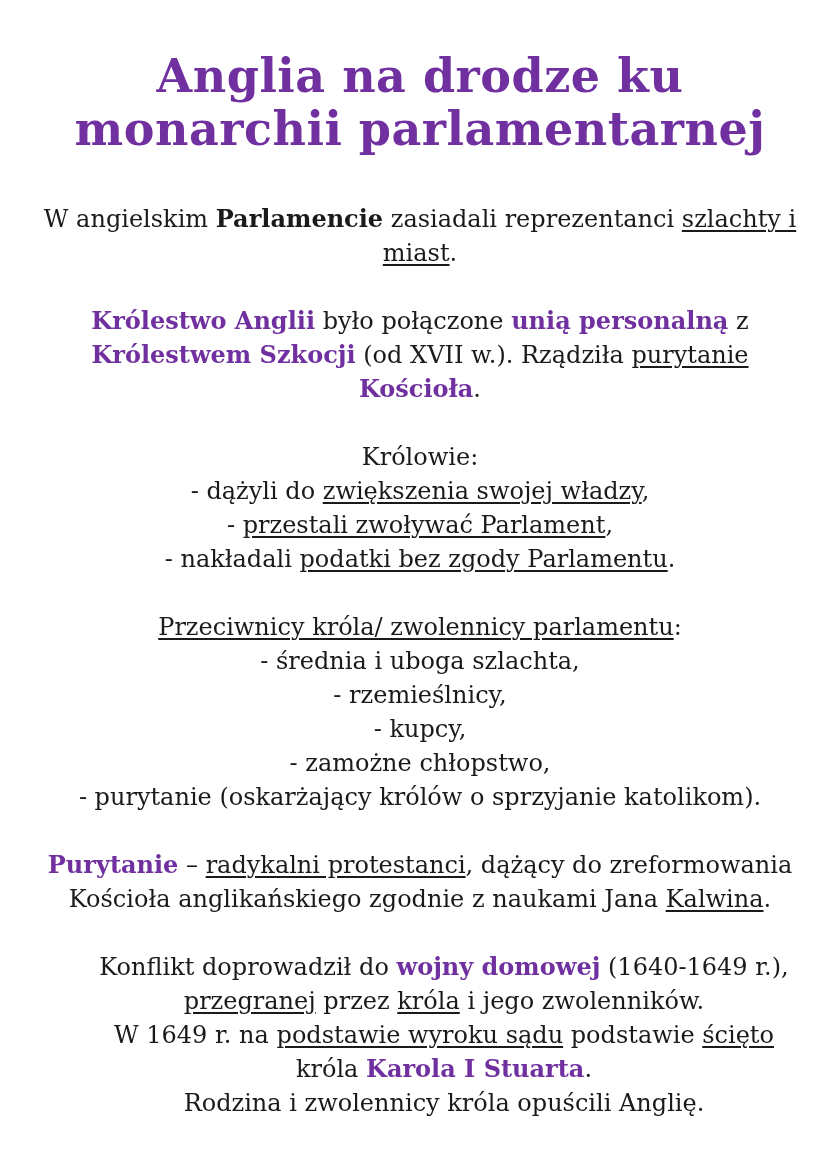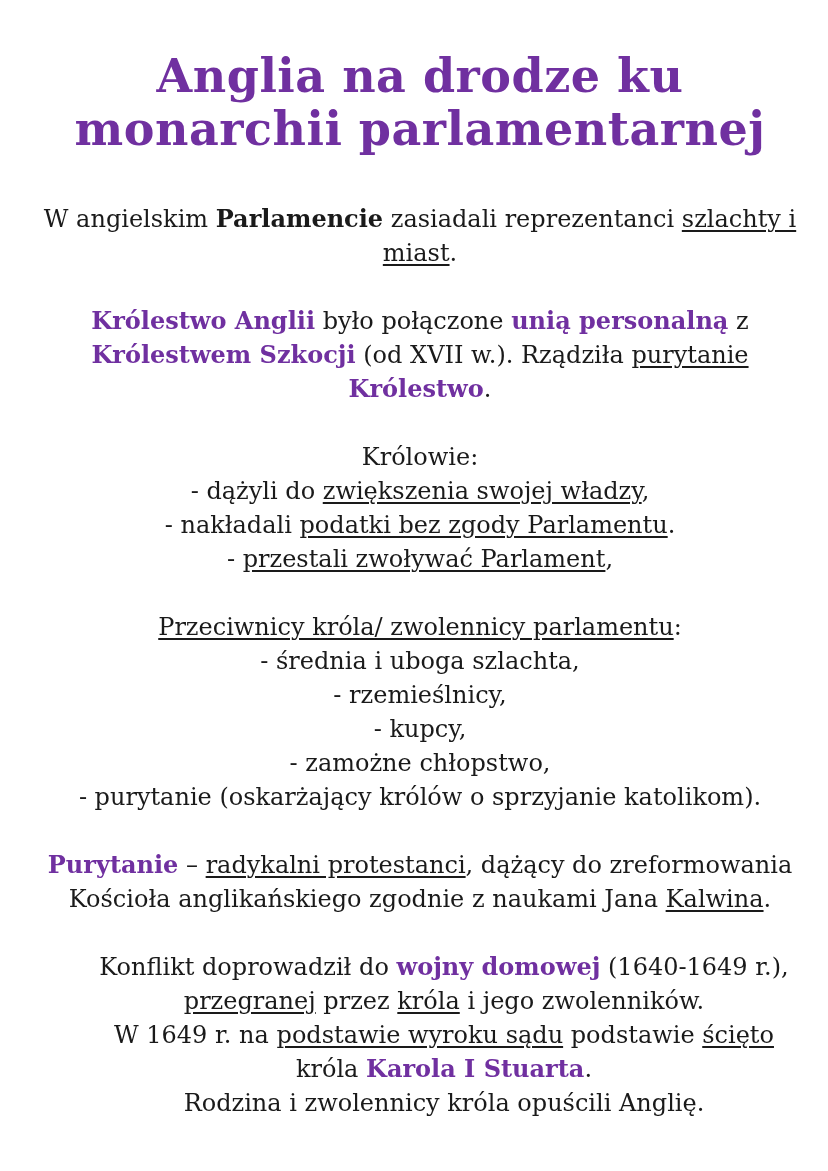--- a/index.html
+++ b/index.html
@@ -48,27 +48,27 @@
 
 <div class="page">
 
   <h1 class="title">
       <span class="title-line">Anglia na drodze ku</span>
       <span class="title-line">monarchii parlamentarnej</span>
     </h1>
 
   <p class="para"><span>W angielskim </span><span class="b">Parlamencie</span><span> zasiadali reprezentanci </span><span class="u">szlachty i miast</span><span>.</span></p>
 
-  <p class="para"><span class="pb">Królestwo Anglii</span><span> było połączone </span><span class="pb">unią personalną</span><span> z </span><span class="pb">Królestwem Szkocji</span><span> (od XVII w.). Rządziła </span><span class="u">purytanie</span><span> </span><span class="pb">Królestwo</span><span>.</span></p>
+  <p class="para"><span class="pb">Królestwo Anglii</span><span> było połączone </span><span class="pb">unią personalną</span><span> z </span><span class="pb">Królestwem Szkocji</span><span> (od XVII w.). Rządziła </span><span class="u">purytanie</span><span> </span><span class="pb">Kościoła</span><span>.</span></p>
 
   <div class="para">
     <div class="line">Królowie:</div>
     <div class="line"><span>- dążyli do </span><span class="u">zwiększenia swojej władzy</span><span>,</span></div>
+    <div class="line"><span>- </span><span class="u">przestali zwoływać Parlament</span><span>,</span></div>
     <div class="line"><span>- nakładali </span><span class="u">podatki bez zgody Parlamentu</span><span>.</span></div>
-    <div class="line"><span>- </span><span class="u">przestali zwoływać Parlament</span><span>,</span></div>
   </div>
 
   <div class="para">
     <div class="line"><span class="u">Przeciwnicy króla/ zwolennicy parlamentu</span><span>:</span></div>
     <div class="line">- średnia i uboga szlachta,</div>
     <div class="line">- rzemieślnicy,</div>
     <div class="line">- kupcy,</div>
     <div class="line">- zamożne chłopstwo,</div>
     <div class="line">- purytanie (oskarżający królów o sprzyjanie katolikom).</div>
   </div>

